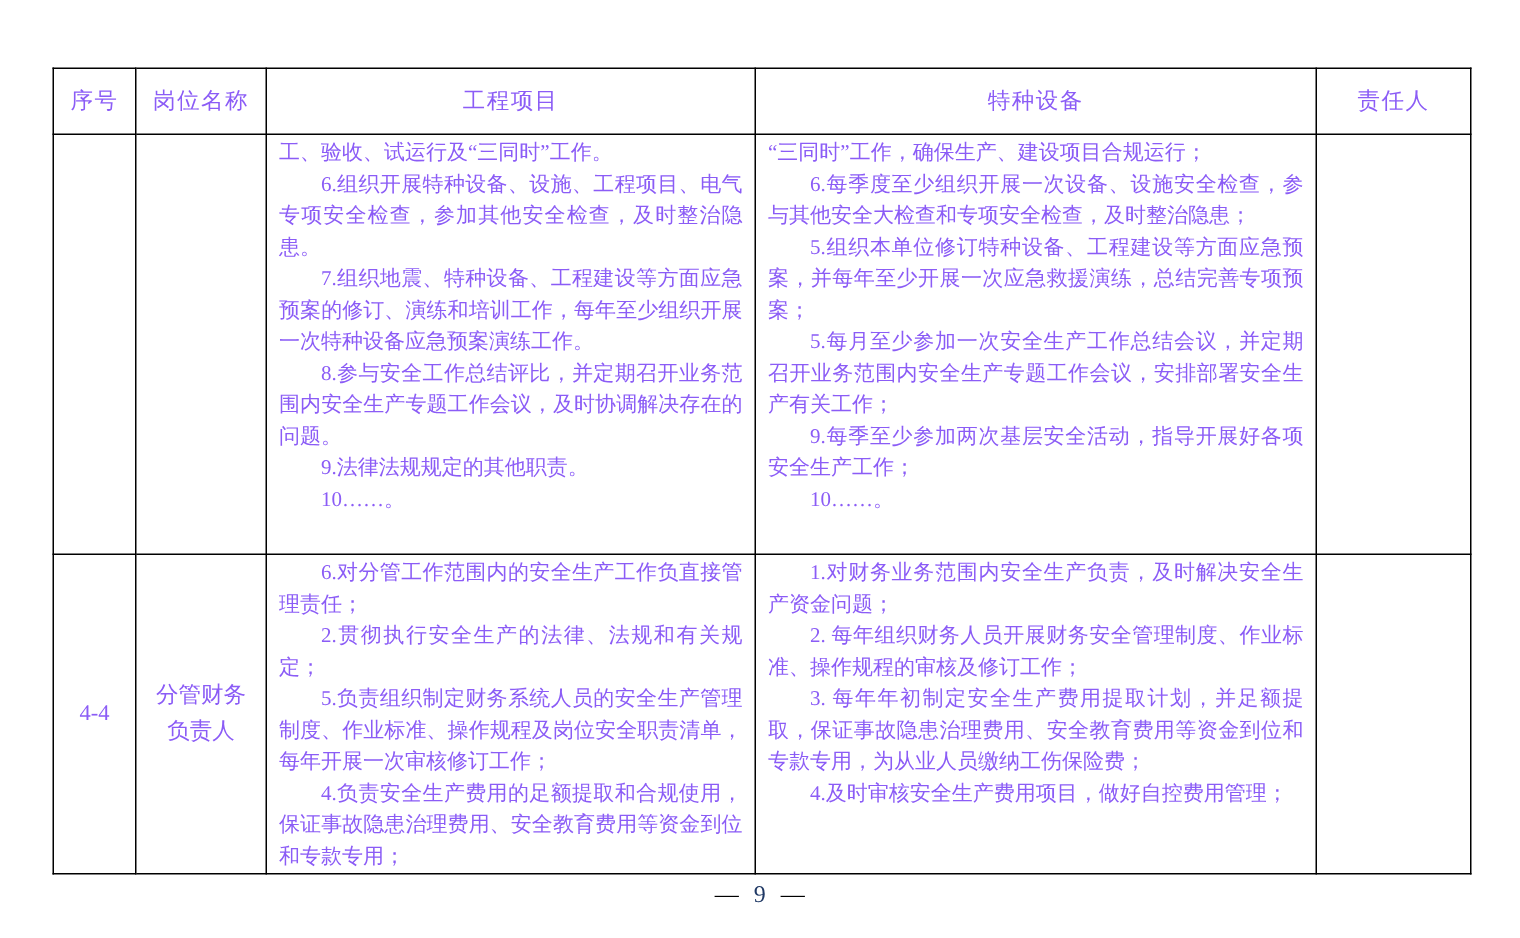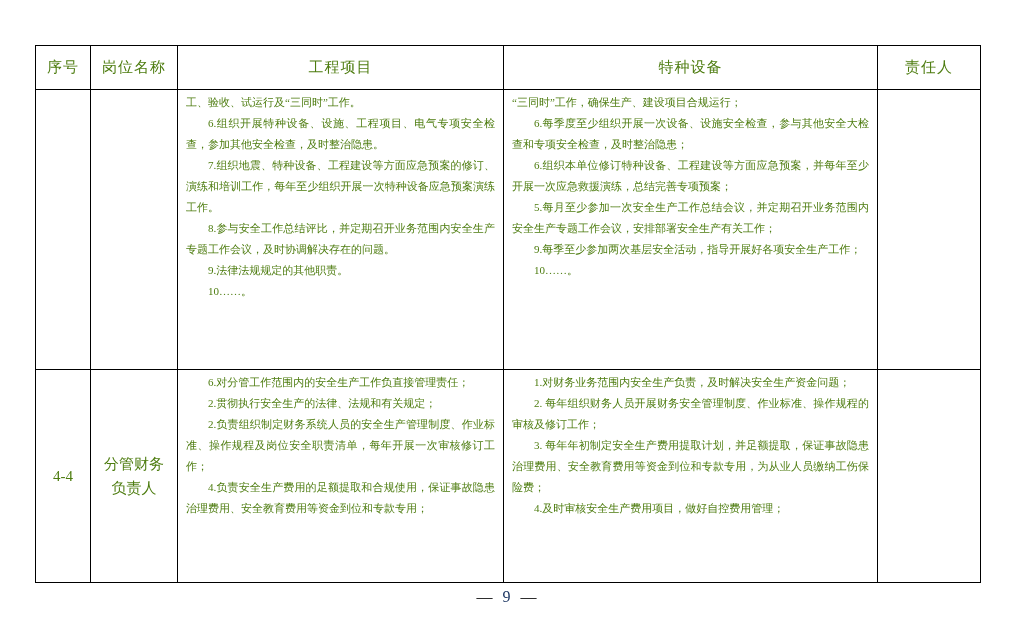--- a/index.html
+++ b/index.html
@@ -27,21 +27,21 @@
   .resp-table col.c-serial   { width: 55px;  }
   .resp-table col.c-position { width: 87px;  }
   .resp-table col.c-resp     { width: 326px; }
   .resp-table col.c-duty     { width: 374px; }
   .resp-table col.c-person   { width: 103px; }
 
   .resp-table th, .resp-table td {
     border: 1.4px solid #000000;
     font-weight: normal;
     font-size: 15px;
-    color: #4d7c0f;
+    color: #8b5cf6;
     box-sizing: border-box;
   }
   .resp-table th {
     height: 44px;
     text-align: center;
     vertical-align: middle;
     letter-spacing: 1px;
   }
   td.center-cell {
     text-align: center;
@@ -53,21 +53,21 @@
     vertical-align: top;
     padding: 2px 8px 0 8px;
     overflow: hidden;
   }
   tr.body-row-1 { height: 280px; }
   tr.body-row-2 { height: 213px; }
 
   td.text-cell p {
     margin: 0;
     line-height: 21px;
-    font-size: 11px;
+    font-size: 14px;
     text-align: justify;
     text-indent: 2em;
     word-break: break-all;
   }
   td.text-cell p.no-indent { text-indent: 0; }
 
   .footer {
     position: absolute;
     top: 587px;
     left: 0;
@@ -112,34 +112,34 @@
             <p class="no-indent">工、验收、试运行及“三同时”工作。</p>
             <p>6.组织开展特种设备、设施、工程项目、电气专项安全检查，参加其他安全检查，及时整治隐患。</p>
             <p>7.组织地震、特种设备、工程建设等方面应急预案的修订、演练和培训工作，每年至少组织开展一次特种设备应急预案演练工作。</p>
             <p>8.参与安全工作总结评比，并定期召开业务范围内安全生产专题工作会议，及时协调解决存在的问题。</p>
             <p>9.法律法规规定的其他职责。</p>
             <p>10……。</p>
           </td>
         <td class="text-cell">
             <p class="no-indent">“三同时”工作，确保生产、建设项目合规运行；</p>
             <p>6.每季度至少组织开展一次设备、设施安全检查，参与其他安全大检查和专项安全检查，及时整治隐患；</p>
-            <p>6.组织本单位修订特种设备、工程建设等方面应急预案，并每年至少开展一次应急救援演练，总结完善专项预案；</p>
+            <p>5.组织本单位修订特种设备、工程建设等方面应急预案，并每年至少开展一次应急救援演练，总结完善专项预案；</p>
             <p>5.每月至少参加一次安全生产工作总结会议，并定期召开业务范围内安全生产专题工作会议，安排部署安全生产有关工作；</p>
             <p>9.每季至少参加两次基层安全活动，指导开展好各项安全生产工作；</p>
             <p>10……。</p>
           </td>
         <td class="center-cell"></td>
       </tr>
       <tr class="body-row-2">
         <td class="center-cell">4-4</td>
         <td class="center-cell">分管财务负责人</td>
         <td class="text-cell">
             <p>6.对分管工作范围内的安全生产工作负直接管理责任；</p>
             <p>2.贯彻执行安全生产的法律、法规和有关规定；</p>
-            <p>2.负责组织制定财务系统人员的安全生产管理制度、作业标准、操作规程及岗位安全职责清单，每年开展一次审核修订工作；</p>
+            <p>5.负责组织制定财务系统人员的安全生产管理制度、作业标准、操作规程及岗位安全职责清单，每年开展一次审核修订工作；</p>
             <p>4.负责安全生产费用的足额提取和合规使用，保证事故隐患治理费用、安全教育费用等资金到位和专款专用；</p>
           </td>
         <td class="text-cell">
             <p>1.对财务业务范围内安全生产负责，及时解决安全生产资金问题；</p>
             <p>2. 每年组织财务人员开展财务安全管理制度、作业标准、操作规程的审核及修订工作；</p>
             <p>3. 每年年初制定安全生产费用提取计划，并足额提取，保证事故隐患治理费用、安全教育费用等资金到位和专款专用，为从业人员缴纳工伤保险费；</p>
             <p>4.及时审核安全生产费用项目，做好自控费用管理；</p>
           </td>
         <td class="center-cell"></td>
       </tr>

